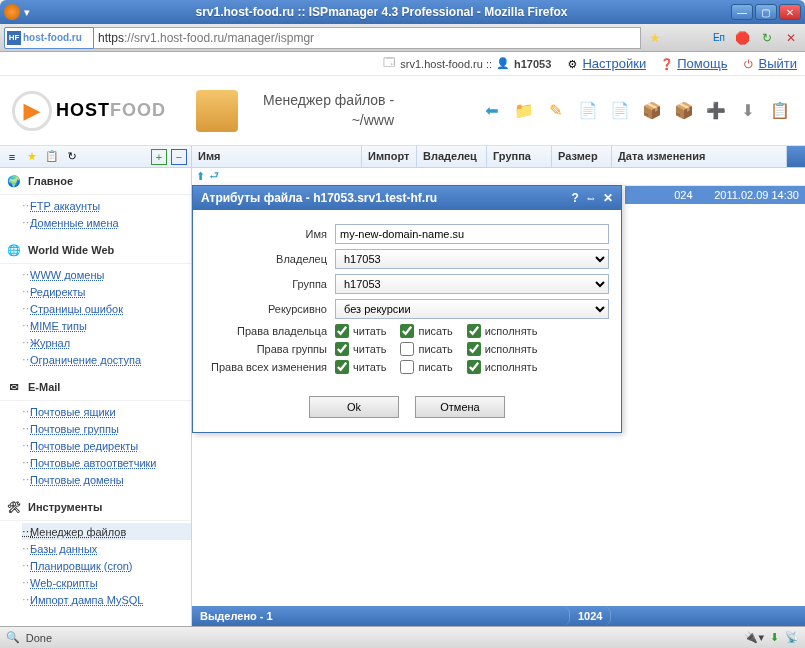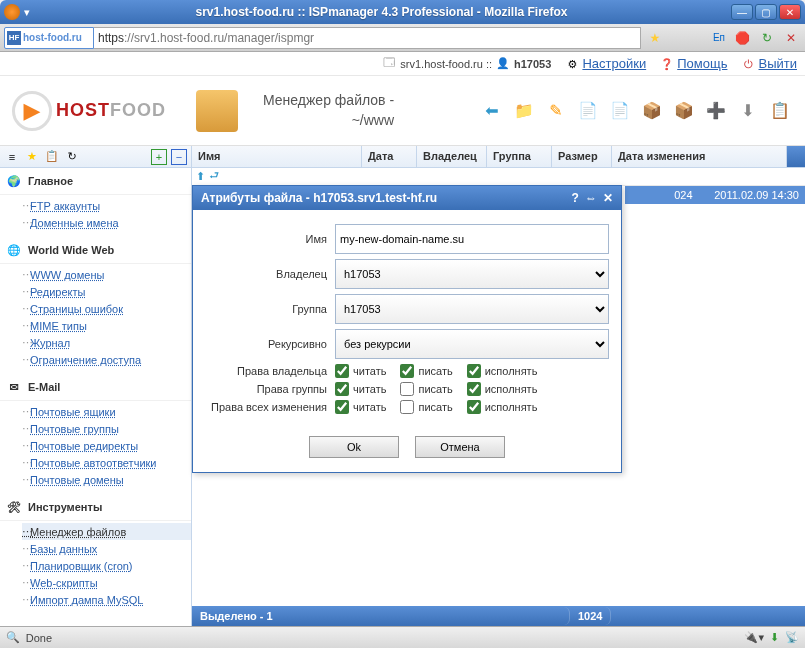--- a/index.html
+++ b/index.html
@@ -25,21 +25,21 @@
 .toplinks .spacer { flex: 1; }
 .toplinks a { color: #2a62b2; text-decoration: underline; font-size: 13px; }
 .toplinks .ico { width: 14px; height: 14px; display: inline-flex; align-items: center; justify-content: center; }
 .breadcrumb-top { display: flex; align-items: center; gap: 4px; color: #444; }
 
 
 .header { height: 70px; background: #fff; display: flex; align-items: center; padding: 0 12px; border-bottom: 1px solid #e0e0e0; }
 .logo { display: flex; align-items: center; gap: 4px; }
 .logo .circ { width: 40px; height: 40px; border: 3px solid #ddd; border-radius: 50%; display: flex; align-items: center; justify-content: center; color: #f58220; font-size: 22px; }
 .logo .txt { font-size: 18px; font-weight: bold; color: #aaa; letter-spacing: 1px; }
-.logo .txt b { color: #b91c1c; }
+.logo .txt b { color: #000000; }
 .folder-icon { width: 42px; height: 42px; margin-left: 30px; background: linear-gradient(#f5c56b,#d89a3a); border-radius: 4px; position: relative; }
 .page-title { margin-left: 25px; font-size: 14px; color: #555; line-height: 1.4; text-align: right; }
 .toolbar { margin-left: auto; display: flex; gap: 6px; }
 .tbtn { width: 26px; height: 26px; display: flex; align-items: center; justify-content: center; font-size: 16px; border-radius: 3px; cursor: pointer; }
 
 
 .container { display: flex; height: calc(648px - 24px - 28px - 24px - 70px - 22px); background: #fff; }
 
 
 .sidebar { width: 192px; border-right: 1px solid #c5d6eb; background: #fff; overflow-y: auto; }
@@ -70,21 +70,21 @@
 .data-row { height: 18px; display: flex; align-items: center; background: #5a8fd6; color: #fff; font-size: 11px; }
 .dr-cell { padding: 2px 6px; }
 
 
 .modal { position: absolute; left: 0px; top: 39px; width: 430px; background: #fff; border: 1px solid #3a6fb6; box-shadow: 2px 2px 6px rgba(0,0,0,.2); }
 .modal-title { height: 24px; background: linear-gradient(#5a8fd6,#3a6fb6); color: #fff; font-weight: bold; display: flex; align-items: center; padding: 0 8px; font-size: 12px; }
 .modal-title .mbtns { margin-left: auto; display: flex; gap: 6px; font-size: 12px; }
 .modal-body { padding: 14px 12px 8px; }
 .form-row { display: flex; align-items: center; margin-bottom: 5px; }
 .form-row label { width: 130px; text-align: right; padding-right: 8px; color: #333; font-size: 11px; }
-.form-row input[type=text], .form-row select { flex: 1; height: 30px; border: 1px solid #a5b8d0; padding: 0 4px; font-size: 11px; background: #fff; }
+.form-row input[type=text], .form-row select { flex: 1; height: 20px; border: 1px solid #a5b8d0; padding: 0 4px; font-size: 11px; background: #fff; }
 .form-row select { background: linear-gradient(#fff,#eee); }
 .check-row { display: flex; align-items: center; margin-bottom: 4px; }
 .check-row .clabel { width: 130px; text-align: right; padding-right: 8px; color: #333; font-size: 11px; }
 .check-row .cgroup { display: flex; gap: 4px; align-items: center; }
 .check-row .cgroup label { font-size: 11px; color: #333; margin-right: 10px; }
 .check-row input[type=checkbox] { width: 14px; height: 14px; accent-color: #3a7f3a; }
 .modal-buttons { display: flex; justify-content: center; gap: 16px; padding: 10px 0 14px; }
 .mbtn { width: 90px; height: 22px; background: linear-gradient(#f8f8f8,#dcdcdc); border: 1px solid #999; font-size: 11px; cursor: pointer; }
 
 
@@ -276,21 +276,21 @@
             <span class="bullet">⋯</span>
             <a>Импорт дампа MySQL</a>
           </div>
       </div>
     </div>
   </div>
 
   <div class="content">
     <div class="grid-header">
       <div class="gh-cell gh-name">Имя</div>
-      <div class="gh-cell gh-rights">Дата</div>
+      <div class="gh-cell gh-rights">Импорт</div>
       <div class="gh-cell gh-owner">Владелец</div>
       <div class="gh-cell gh-group">Группа</div>
       <div class="gh-cell gh-size">Размер</div>
       <div class="gh-cell gh-date">Дата изменения</div>
       <div class="gh-end"></div>
     </div>
     <div class="nav-row">
       <span style="color:#39c;">⬆</span>
       <span style="color:#39c;">⮐</span>
     </div>

